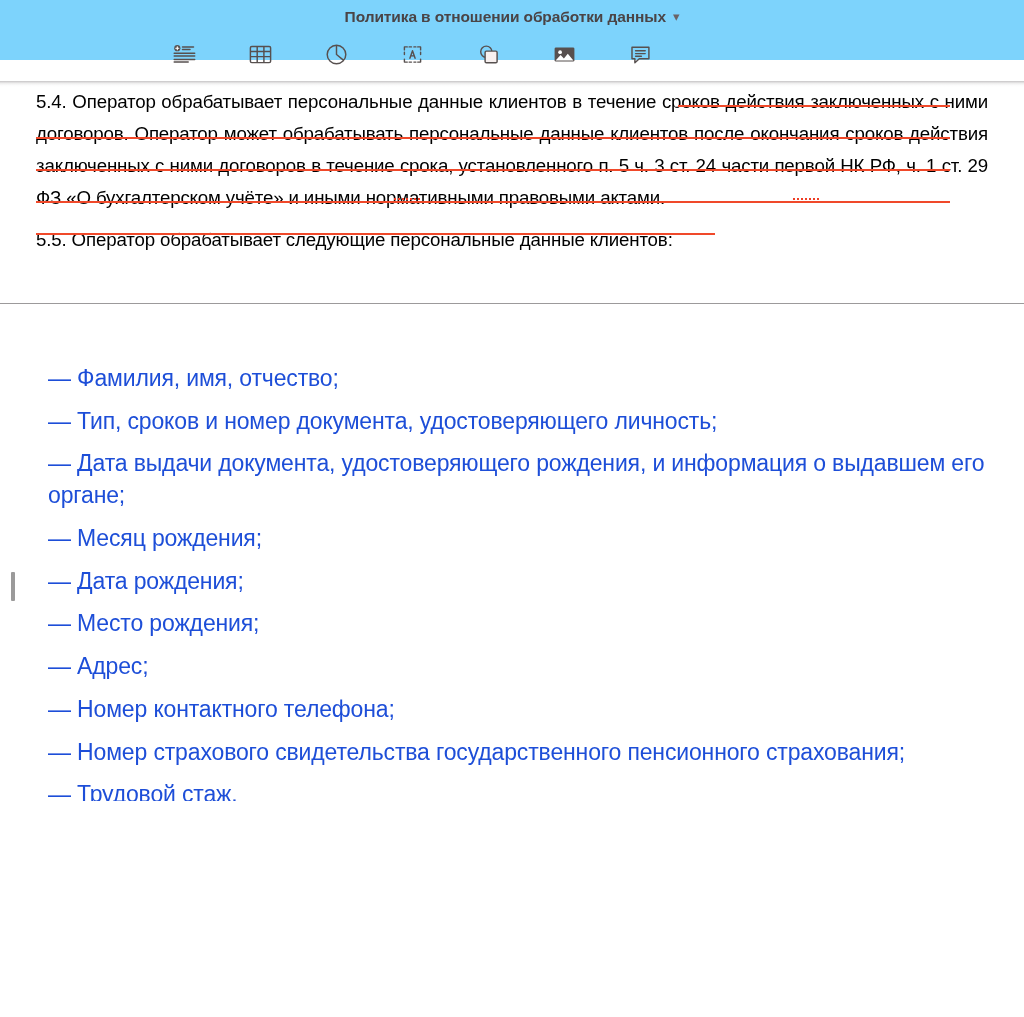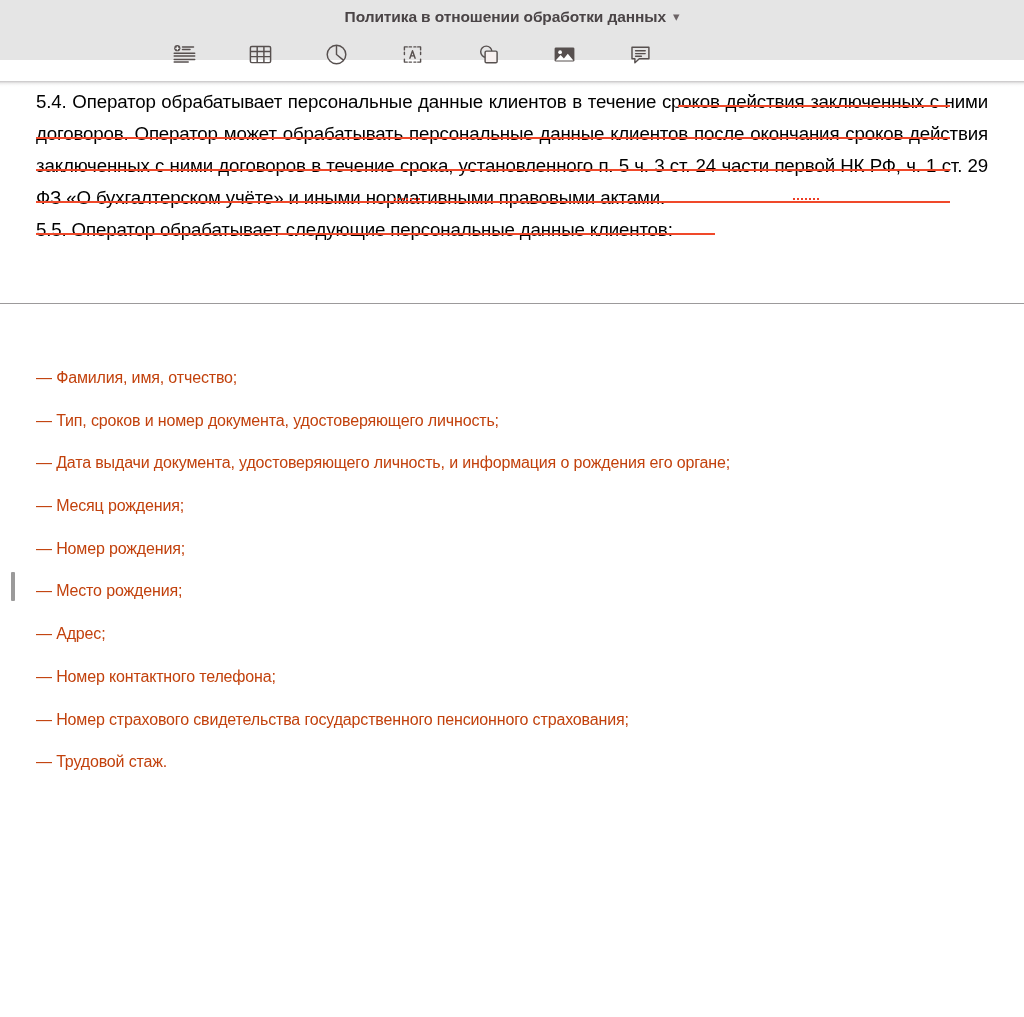--- a/index.html
+++ b/index.html
@@ -12,21 +12,21 @@
     background: #ffffff;
     font-family: "Liberation Sans", "DejaVu Sans", sans-serif;
   }
 
   
   .app-chrome {
     position: absolute;
     top: 0; left: 0;
     width: 1024px;
     height: 60px;
-    background: #e5e5e5;
+    background: #7dd3fc;
     z-index: 20;
   }
 
   .chrome-title-row {
     height: 30px;
     display: flex;
     align-items: center;
     justify-content: center;
     padding-top: 3px;
   }
@@ -122,29 +122,30 @@
     color: #000000;
     letter-spacing: -0.15px;
   }
 
   .para-justified {
     text-align: justify;
     text-align-last: left;
   }
 
   .para-55 {
-    margin-top: 0px;
+    margin-top: 10px;
   }
 
   .list-item {
-    font-size: 16px;
+    font-size: 23px;
     line-height: 32px;
-    color: #c2410c;
+    color: #1d4ed8;
     letter-spacing: -0.15px;
     margin-bottom: 10.7px;
+    margin-left: 12px;
   }
 
   .list-item:last-child { margin-bottom: 0; }
 
   
   .hl-rule {
     position: absolute;
     height: 2px;
     background: #f0492a;
     z-index: 5;
@@ -269,23 +270,23 @@
     <div style="position:absolute; left:394px; top:117px; width:26px; height:2px; border-bottom:2px dotted #ef3e25;"></div>
     <div style="position:absolute; left:793px; top:117px; width:26px; height:2px; border-bottom:2px dotted #ef3e25;"></div>
 
     <div class="page-divider"></div>
 
     <div class="page-bottom">
 
       <div>
         <p class="list-item">— Фамилия, имя, отчество;</p>
         <p class="list-item">— Тип, сроков и номер документа, удостоверяющего личность;</p>
-        <p class="list-item">— Дата выдачи документа, удостоверяющего личность, и информация о рождения его органе;</p>
+        <p class="list-item">— Дата выдачи документа, удостоверяющего рождения, и информация о выдавшем его органе;</p>
         <p class="list-item">— Месяц рождения;</p>
-        <p class="list-item">— Номер рождения;</p>
+        <p class="list-item">— Дата рождения;</p>
         <p class="list-item">— Место рождения;</p>
         <p class="list-item">— Адрес;</p>
         <p class="list-item">— Номер контактного телефона;</p>
         <p class="list-item">— Номер страхового свидетельства государственного пенсионного страхования;</p>
         <p class="list-item">— Трудовой стаж.</p>
       </div>
 
       <div style="position:absolute; left:118px; top:540px; width:102px; height:2px; border-bottom:2px dotted #ef3e25;"></div>
 
     </div>

